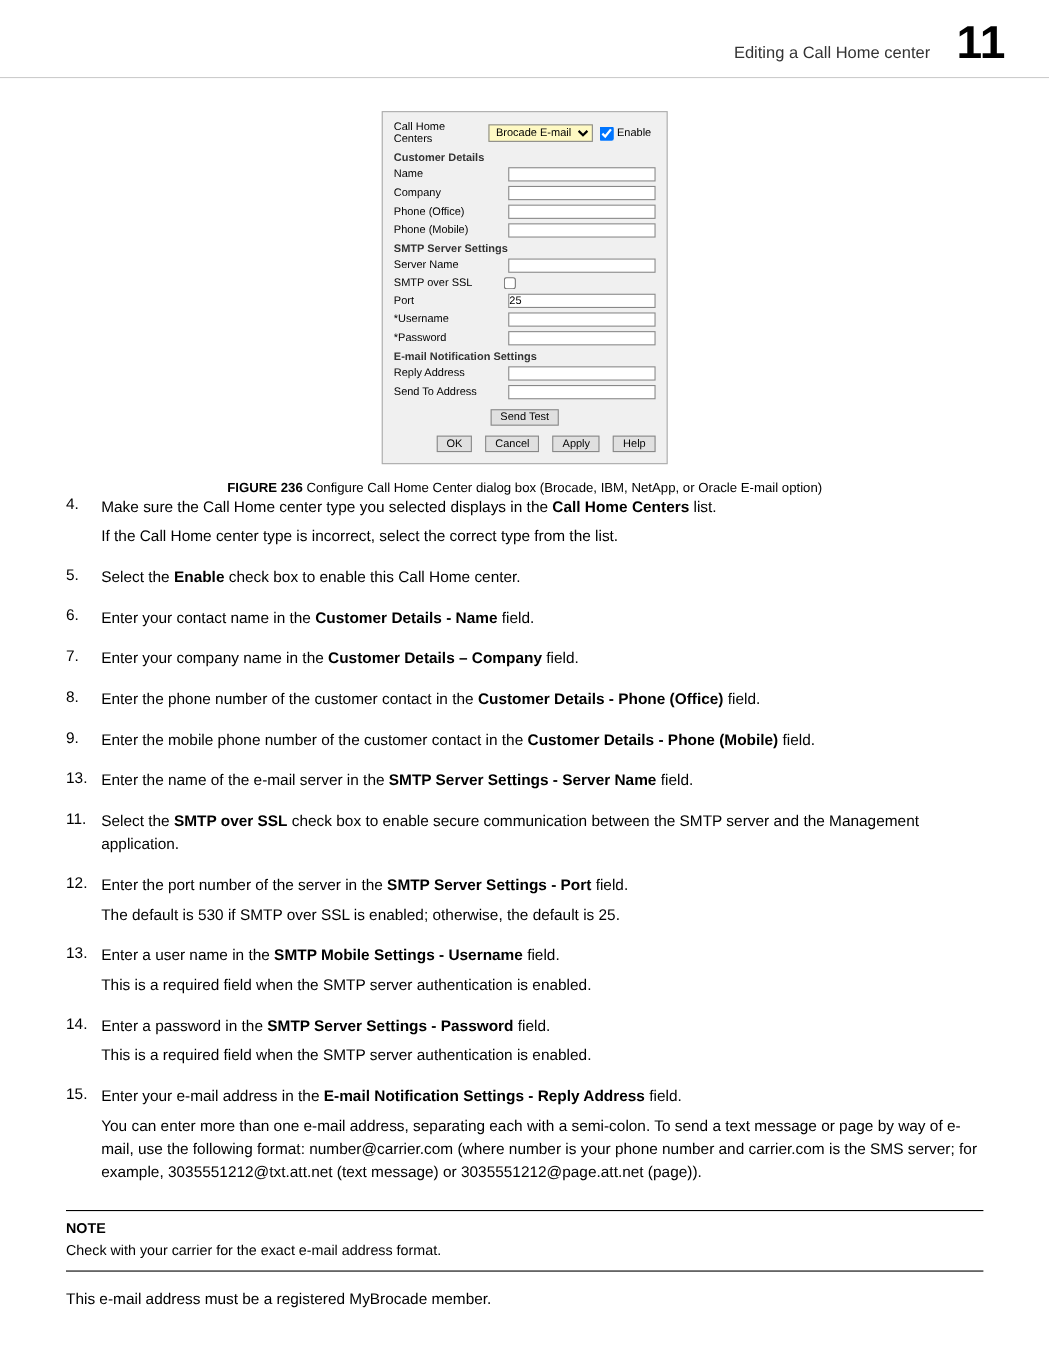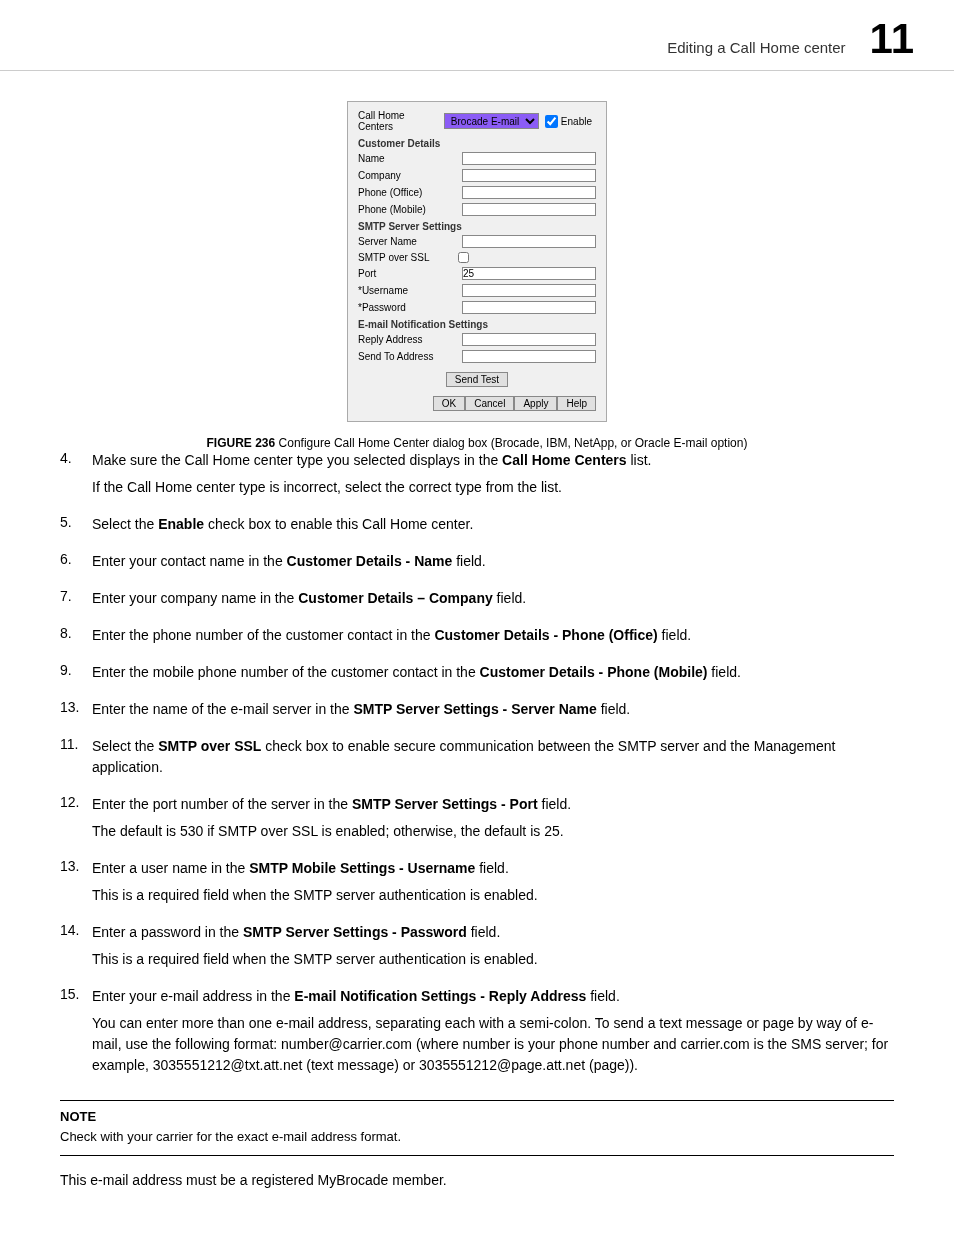--- a/index.html
+++ b/index.html
@@ -83,28 +83,28 @@
       font-size: 10px;
     }
     .dialog-top-bar label {
       font-size: 10px;
       margin-right: 4px;
     }
     .dialog-select {
       font-size: 10px;
       height: 16px;
       border: 1px solid #888;
-      background: #8b5cf6;
+      background: #fef9c3;
       margin-right: 6px;
       padding: 0 2px;
     }
     .dialog-buttons {
       display: flex;
       justify-content: flex-end;
-      gap: 0;
+      gap: 12px;
       margin-top: 6px;
     }
     .dialog-btn {
       font-size: 10px;
       padding: 1px 8px;
       border: 1px solid #888;
       background: #e0e0e0;
       cursor: pointer;
     }
     .send-test-btn {

